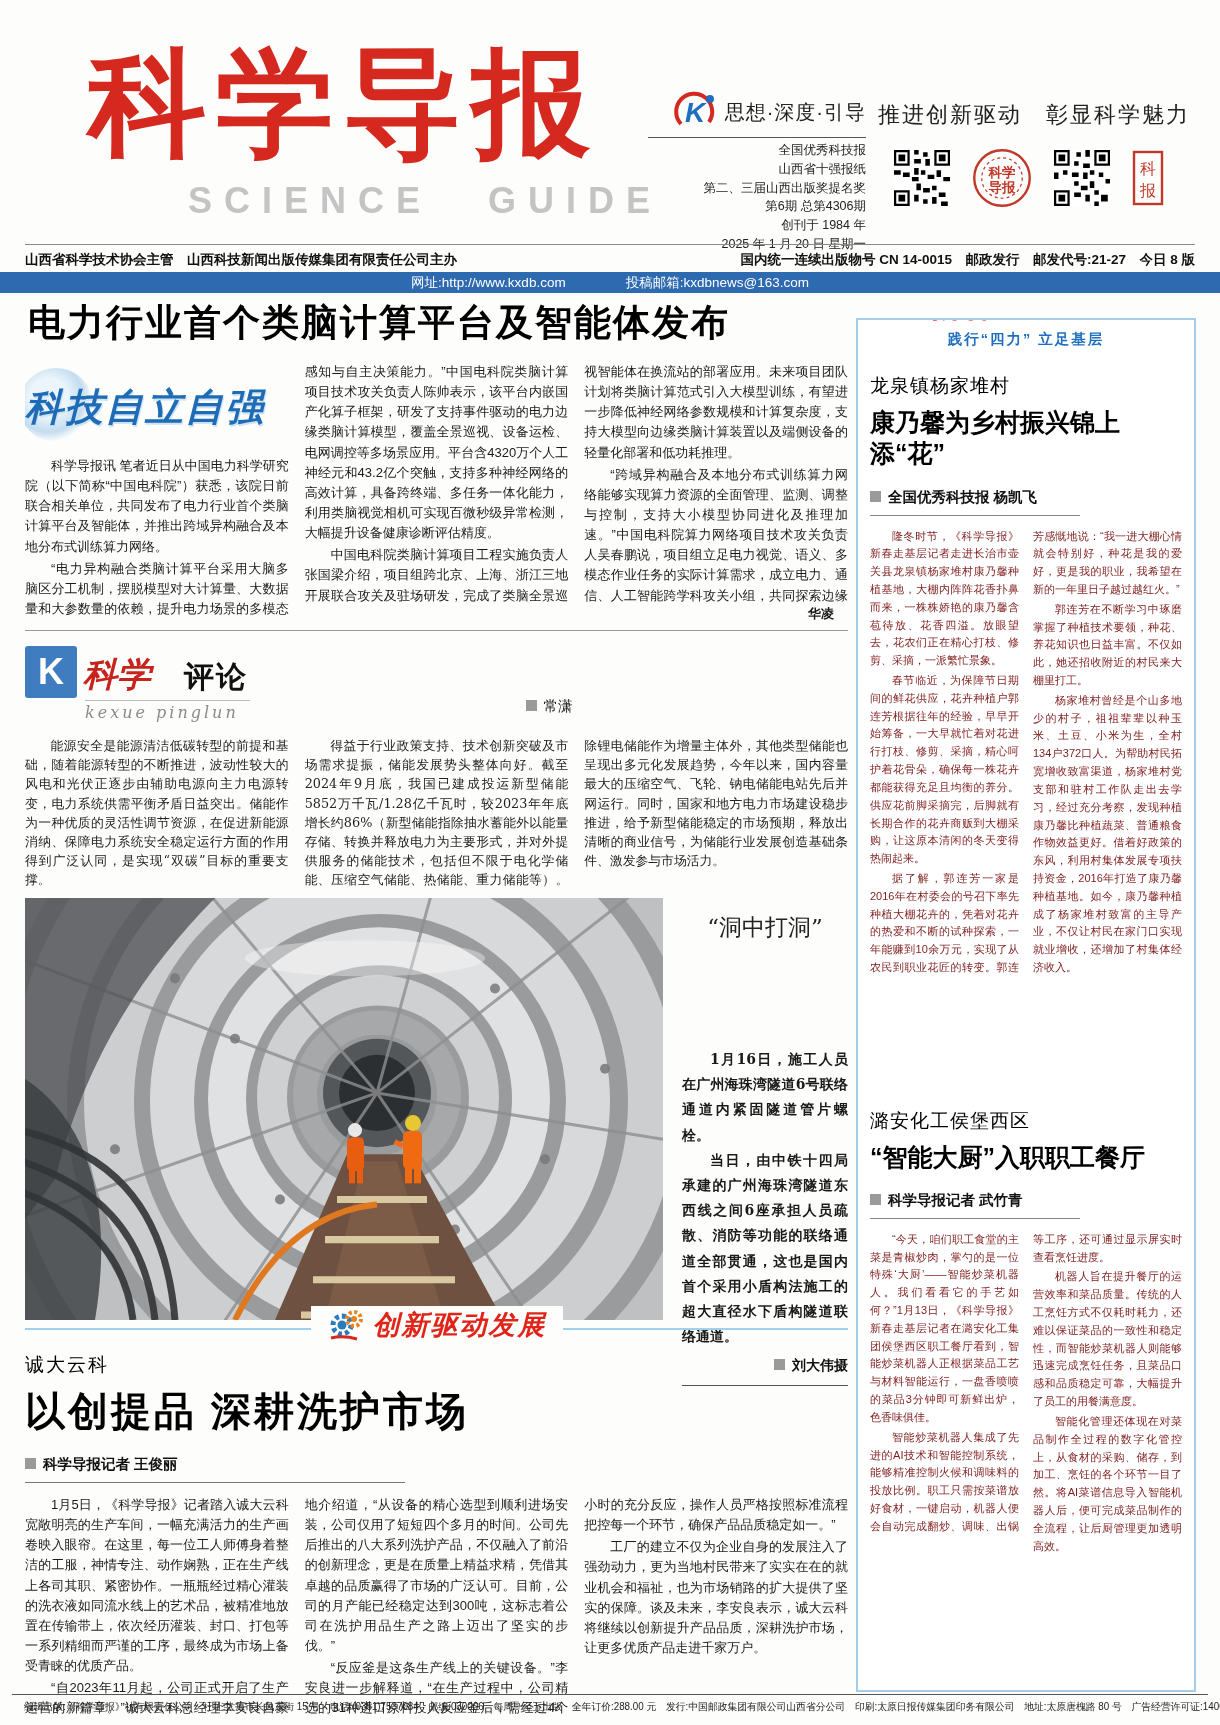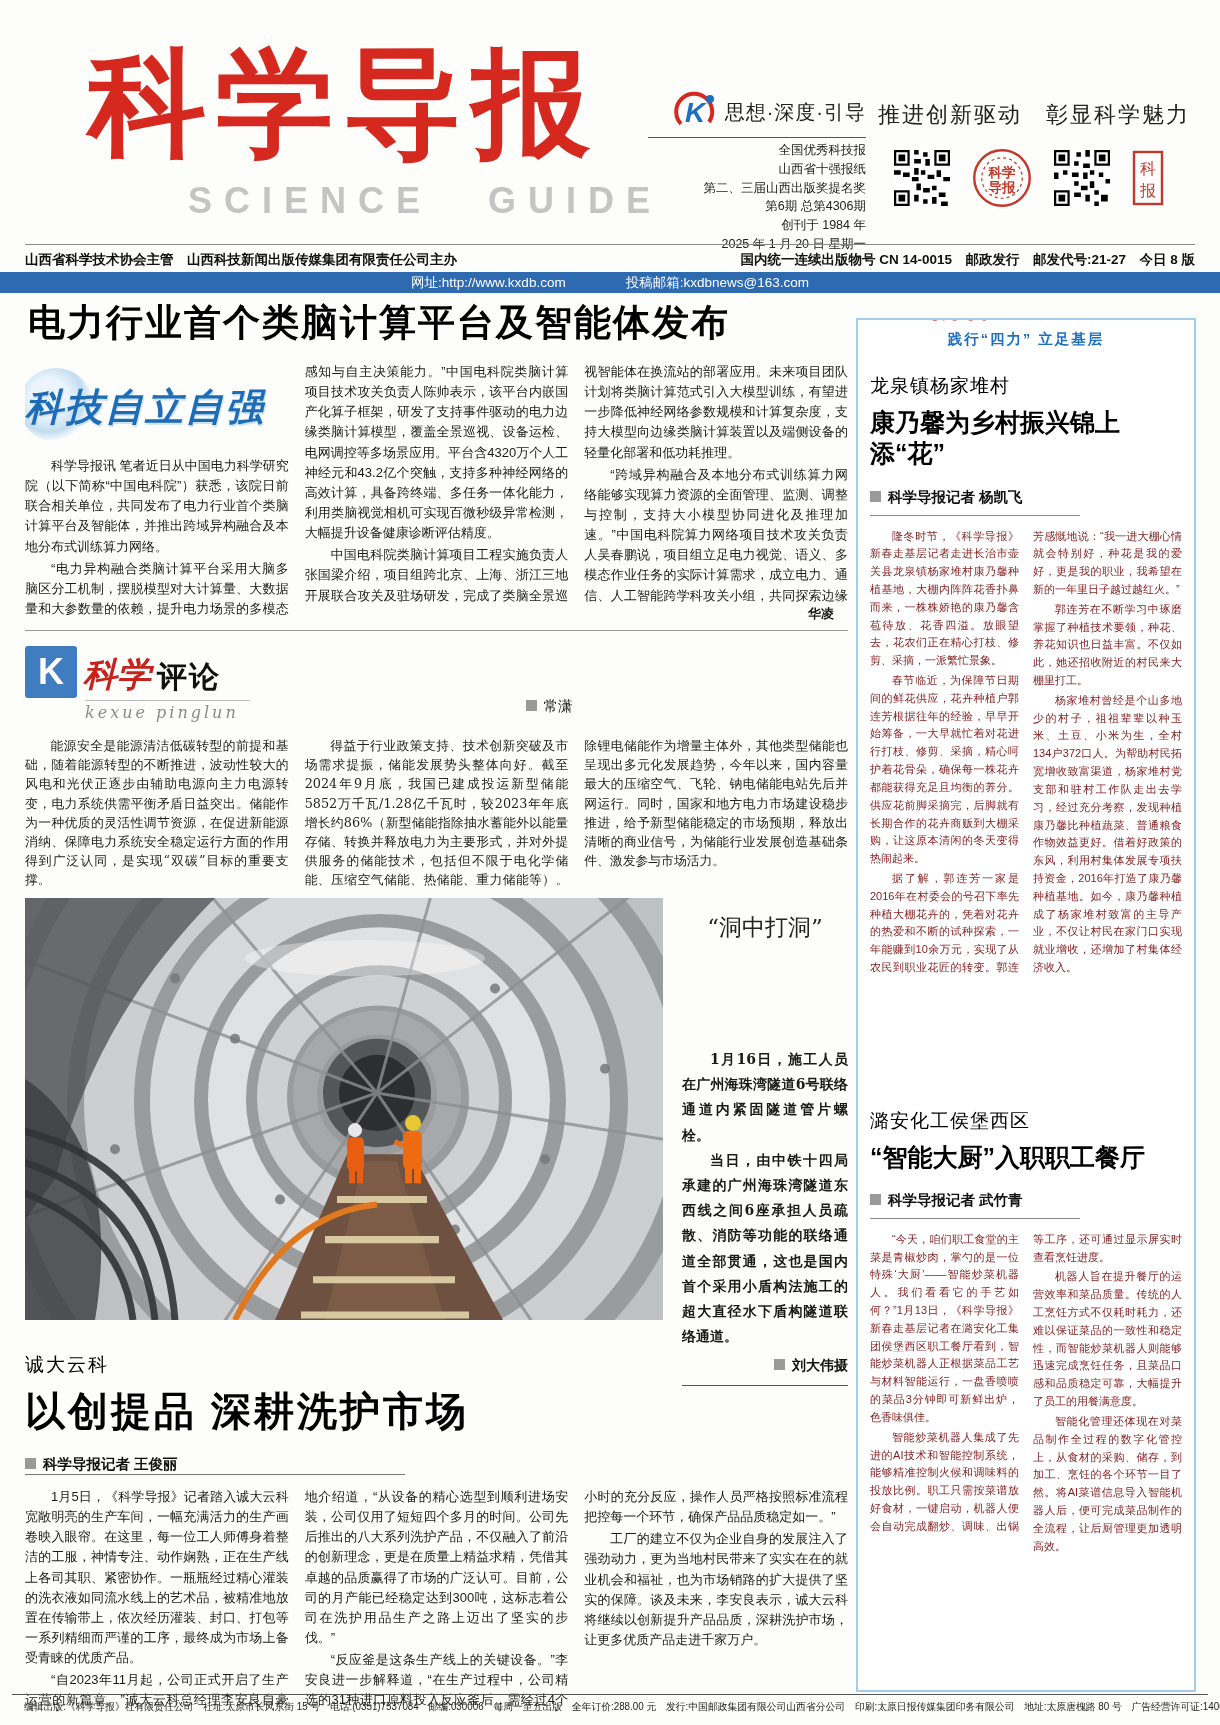--- a/index.html
+++ b/index.html
@@ -38,21 +38,21 @@
   .tech-badge .txt{position:relative;font-size:38px;font-weight:900;font-style:italic;color:#1e6cb6;
      letter-spacing:2px;text-shadow:1px 2px 0 #cfe3f3;}
   .signature{position:absolute;right:14px;bottom:0;font-weight:bold;background:#fdfdfc;padding-left:8px;}
   .section-divider{position:absolute;left:25px;top:630px;width:823px;border-top:1px solid #999;}
   
   .commentary-badge{position:absolute;left:25px;top:646px;width:225px;}
   .cb-row{display:flex;align-items:flex-end;gap:6px;}
   .cb-k{width:52px;height:52px;background:#3f7cc0;color:#fff;font-size:36px;font-weight:bold;
      display:flex;align-items:center;justify-content:center;border-radius:3px;}
   .cb-cn{font-family:"DejaVu Serif",serif;font-style:italic;font-weight:bold;font-size:34px;color:#c6231d;}
-  .cb-cn2{font-size:30px;font-weight:900;color:#111;letter-spacing:2px;}
+  .cb-cn2{font-size:30px;font-weight:900;color:#111;letter-spacing:2px;margin-left:27px;}
   .cb-py{margin:2px 0 0 60px;font-style:italic;font-size:16px;color:#8a8a8a;letter-spacing:3px;
      border-top:1px solid #bbb;padding-top:2px;font-family:"DejaVu Serif",serif;}
   .commentary-head{position:absolute;left:250px;top:642px;width:598px;text-align:center;
      font-size:34px;font-weight:900;color:#0c0c0c;letter-spacing:2px;}
   .commentary-author{position:absolute;left:250px;top:697px;width:598px;text-align:center;font-size:14.5px;color:#222;}
   .sq{display:inline-block;width:11px;height:11px;background:#9a9a9a;margin-right:7px;}
   .commentary-body{position:absolute;left:25px;top:736px;width:823px;height:156px;column-count:3;column-gap:16px;
      font-size:12.8px;line-height:1.5;text-align:justify;color:#222;overflow:hidden;
      font-family:"DejaVu Serif",serif;}
   
@@ -68,21 +68,21 @@
   .innovation-row{position:absolute;left:25px;top:1306px;width:823px;height:44px;}
   .innovation-row .line{position:absolute;left:0;right:0;top:22px;border-top:2px solid #9fd0ee;}
   .innovation-badge{position:absolute;left:50%;transform:translateX(-50%);top:0;background:#fdfdfc;
      padding:0 16px;display:flex;align-items:center;gap:8px;}
   .innovation-badge .txt{font-size:27px;font-weight:900;font-style:italic;color:#e02518;letter-spacing:2px;}
   .gear{width:38px;height:38px;}
   
   .wash{position:absolute;left:25px;top:1352px;width:823px;}
   .kicker{font-size:19px;color:#000;letter-spacing:2px;}
   .wash-headline{margin-top:6px;font-size:40px;font-weight:900;letter-spacing:3px;color:#000;}
-  .byline{margin-top:16px;font-size:14.5px;font-weight:bold;color:#111;
+  .byline{margin-top:16px;font-size:14.5px;font-weight:bold;color:#111;padding-bottom:8px;
      border-bottom:1px solid #777;width:380px;}
   .wash-body{margin-top:12px;height:228px;column-count:3;column-gap:16px;font-size:13px;line-height:1.55;
      text-align:justify;color:#1a1a1a;overflow:hidden;}
   
   .sidebar-box{position:absolute;left:856px;top:318px;width:340px;height:1374px;border:2px solid #a5cde9;
      background:#fff;box-sizing:border-box;padding:0 12px;overflow:hidden;}
   .campaign{width:270px;margin:-40px auto 0;background:#fff;text-align:center;position:relative;padding:2px 4px 0;}
   .camp-l1{display:flex;align-items:center;justify-content:center;gap:4px;}
   .camp-xinchun{font-family:"DejaVu Serif",serif;font-style:italic;font-weight:bold;font-size:34px;color:#e02518;}
   .camp-zoujiceng{font-size:29px;font-weight:900;color:#e02518;letter-spacing:1px;}
@@ -274,20 +274,35 @@
     <div class="photo-quote">“洞中打洞”</div>
     <div class="photo-caption">
         <p class="para">1月16日，施工人员在广州海珠湾隧道6号联络通道内紧固隧道管片螺栓。</p>
         <p class="para">当日，由中铁十四局承建的广州海珠湾隧道东西线之间6座承担人员疏散、消防等功能的联络通道全部贯通，这也是国内首个采用小盾构法施工的超大直径水下盾构隧道联络通道。</p>
       </div>
     <div class="photo-credit">
       <span class="sq"></span><span>刘大伟摄</span>
     </div>
   </div>
 
+  <div class="innovation-row">
+    <div class="line"></div>
+    <div class="innovation-badge">
+      <span class="gear">
+        <svg viewBox="0 0 38 38">
+            <circle cx="15" cy="19" r="9" fill="none" stroke="#2a7cc0" stroke-width="5" stroke-dasharray="4 3"></circle>
+            <circle cx="15" cy="19" r="4.5" fill="#2a7cc0"></circle>
+            <circle cx="27" cy="13" r="7" fill="none" stroke="#e8821e" stroke-width="4" stroke-dasharray="3 2.5"></circle>
+            <circle cx="27" cy="13" r="3" fill="#e8821e"></circle>
+            <path d="M4,32 C12,30 20,30 30,33" stroke="#d5281e" stroke-width="3" fill="none"></path>
+          </svg>
+      </span>
+      <span class="txt">创新驱动发展</span>
+    </div>
+  </div>
 
   <div class="wash">
     <div class="kicker">诚大云科</div>
     <div class="wash-headline">以创提品 深耕洗护市场</div>
     <div class="byline">
       <span class="sq"></span><span>科学导报记者 王俊丽</span>
     </div>
     <div class="wash-body">
         <p class="para">1月5日，《科学导报》记者踏入诚大云科宽敞明亮的生产车间，一幅充满活力的生产画卷映入眼帘。在这里，每一位工人师傅身着整洁的工服，神情专注、动作娴熟，正在生产线上各司其职、紧密协作。一瓶瓶经过精心灌装的洗衣液如同流水线上的艺术品，被精准地放置在传输带上，依次经历灌装、封口、打包等一系列精细而严谨的工序，最终成为市场上备受青睐的优质产品。</p>
         <p class="para">“自2023年11月起，公司正式开启了生产运营的新篇章。”诚大云科总经理李安良自豪地介绍道，“从设备的精心选型到顺利进场安装，公司仅用了短短四个多月的时间。公司先后推出的八大系列洗护产品，不仅融入了前沿的创新理念，更是在质量上精益求精，凭借其卓越的品质赢得了市场的广泛认可。目前，公司的月产能已经稳定达到300吨，这标志着公司在洗护用品生产之路上迈出了坚实的步伐。”</p>
@@ -308,21 +323,21 @@
               <path d="M13,12 L6,16" stroke="#e02518" stroke-width="3" stroke-linecap="round"></path>
             </svg>
         </span>
       </div>
       <div class="camp-l2">践行“四力” 立足基层</div>
     </div>
 
     <div class="sb-kicker">龙泉镇杨家堆村</div>
     <div class="sb-headline">康乃馨为乡村振兴锦上添“花”</div>
     <div class="sb-byline">
-      <span class="sq"></span><span>科学导报记者 杨凯飞</span>
+      <span class="sq"></span><span>全国优秀科技报 杨凯飞</span>
     </div>
     <div class="sb-body flower-body">
         <p class="para">隆冬时节，《科学导报》新春走基层记者走进长治市壶关县龙泉镇杨家堆村康乃馨种植基地，大棚内阵阵花香扑鼻而来，一株株娇艳的康乃馨含苞待放、花香四溢。放眼望去，花农们正在精心打枝、修剪、采摘，一派繁忙景象。</p>
         <p class="para">春节临近，为保障节日期间的鲜花供应，花卉种植户郭连芳根据往年的经验，早早开始筹备，一大早就忙着对花进行打枝、修剪、采摘，精心呵护着花骨朵，确保每一株花卉都能获得充足且均衡的养分。供应花前脚采摘完，后脚就有长期合作的花卉商贩到大棚采购，让这原本清闲的冬天变得热闹起来。</p>
         <p class="para">据了解，郭连芳一家是2016年在村委会的号召下率先种植大棚花卉的，凭着对花卉的热爱和不断的试种探索，一年能赚到10余万元，实现了从农民到职业花匠的转变。郭连芳感慨地说：“我一进大棚心情就会特别好，种花是我的爱好，更是我的职业，我希望在新的一年里日子越过越红火。”</p>
         <p class="para">郭连芳在不断学习中琢磨掌握了种植技术要领，种花、养花知识也日益丰富。不仅如此，她还招收附近的村民来大棚里打工。</p>
         <p class="para">杨家堆村曾经是个山多地少的村子，祖祖辈辈以种玉米、土豆、小米为生，全村134户372口人。为帮助村民拓宽增收致富渠道，杨家堆村党支部和驻村工作队走出去学习，经过充分考察，发现种植康乃馨比种植蔬菜、普通粮食作物效益更好。借着好政策的东风，利用村集体发展专项扶持资金，2016年打造了康乃馨种植基地。如今，康乃馨种植成了杨家堆村致富的主导产业，不仅让村民在家门口实现就业增收，还增加了村集体经济收入。</p>
       </div>
 
     <div class="sb-kicker">潞安化工侯堡西区</div>

